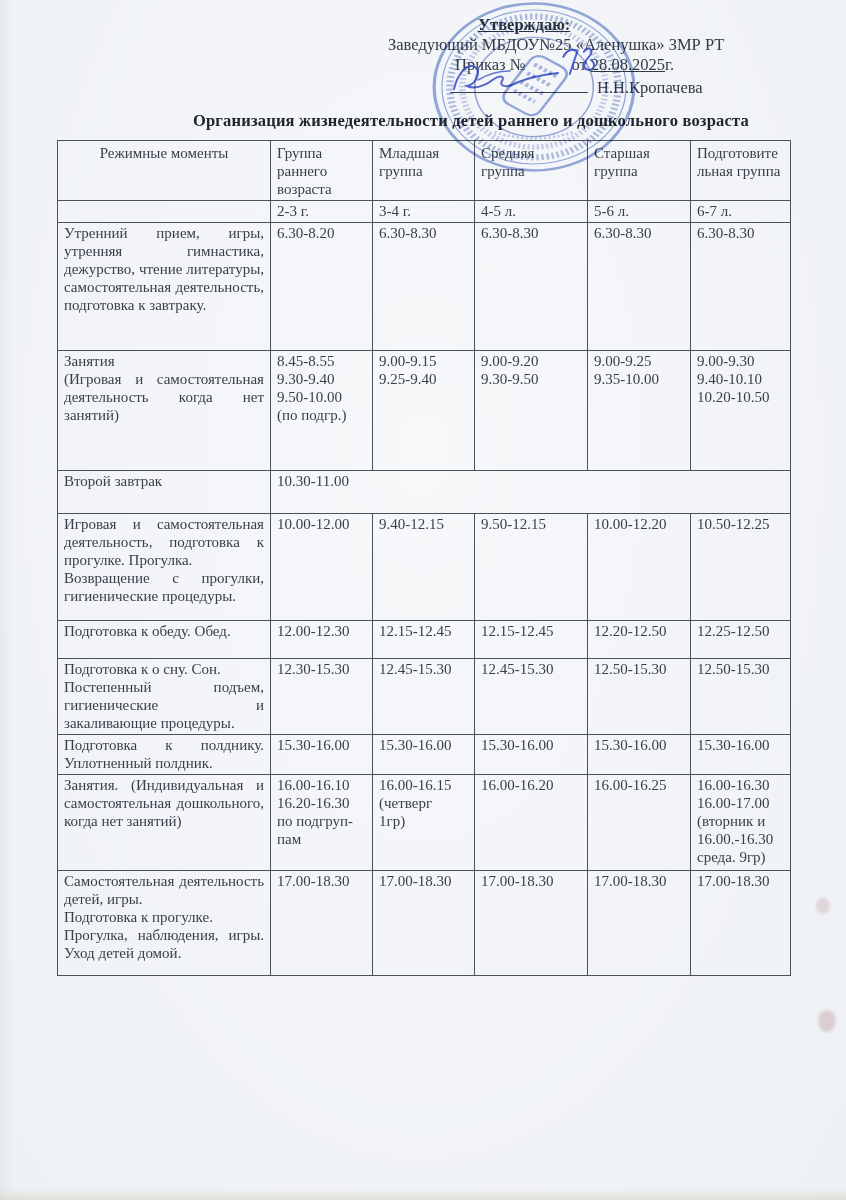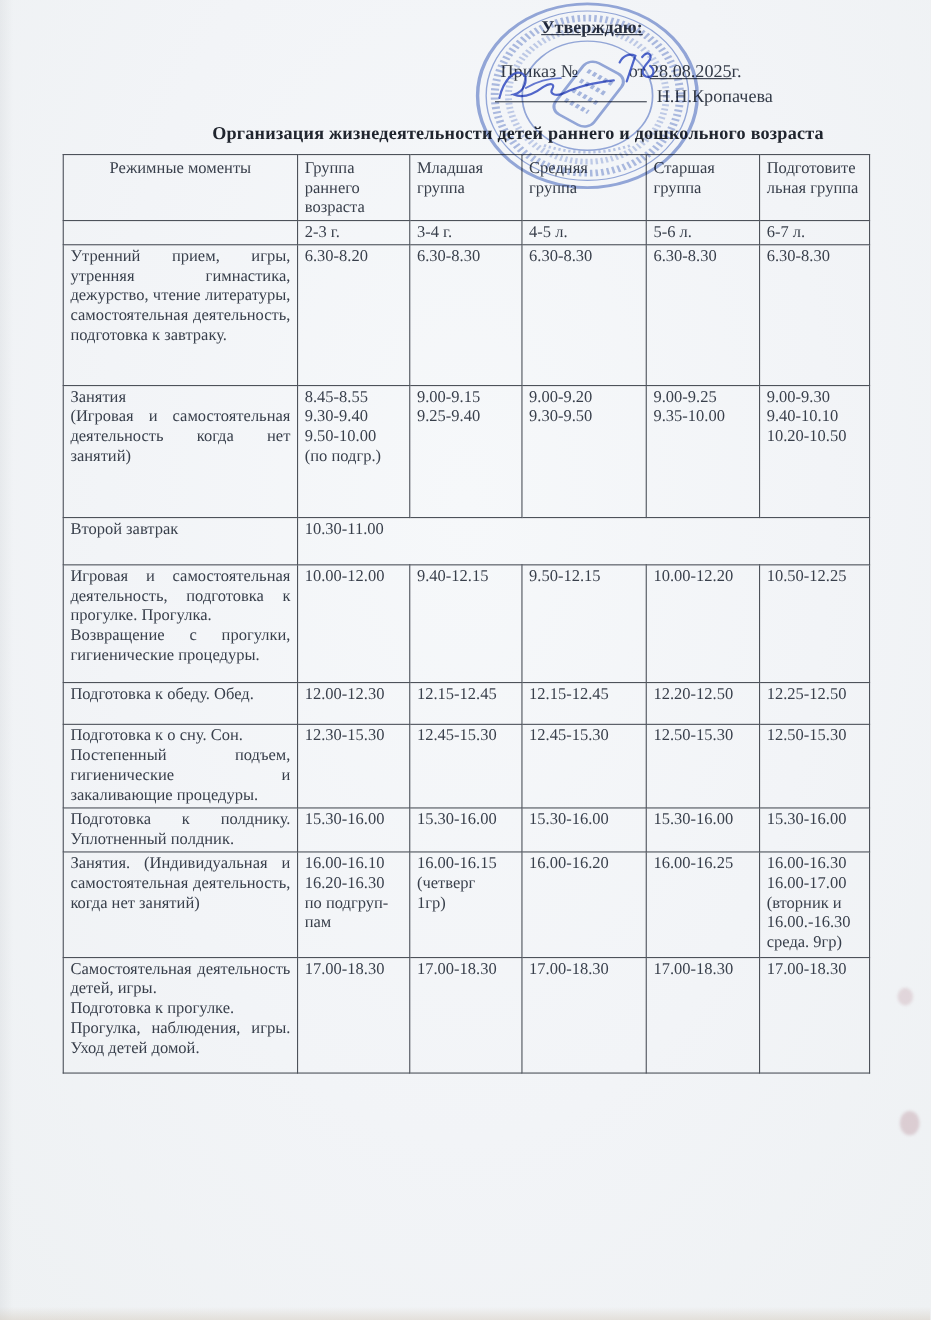--- a/index.html
+++ b/index.html
@@ -10,21 +10,21 @@
     font-family:"Liberation Serif","DejaVu Serif",serif;
     color:#353b46;
   }
   .sheet::before{content:"";position:absolute;left:0;top:0;bottom:0;width:12px;
     background:linear-gradient(to right, rgba(70,75,85,.06), rgba(70,75,85,0));pointer-events:none;}
   .sheet::after{content:"";position:absolute;left:0;right:0;bottom:0;height:12px;
     background:linear-gradient(to top, rgba(210,200,185,.45), rgba(210,200,185,0));pointer-events:none;}
 
   
   .appr-line{position:absolute;font-size:16.5px;line-height:19px;color:#333a47;white-space:nowrap;}
-  .appr-1{left:492px;top:15px;font-weight:bold;text-decoration:underline;color:#2a3140;}
+  .appr-1{left:478px;top:15px;font-weight:bold;text-decoration:underline;color:#2a3140;}
   .appr-2{left:388px;top:35px;}
   .appr-3{left:455px;top:55px;}
   .appr-4{left:450px;top:78px;}
   .num-gap{display:inline-block;width:46px;}
   .date-u{text-decoration:underline;}
   .sig-rule{display:inline-block;width:138px;height:13px;border-bottom:1.3px solid #3a414c;margin-right:9px;}
 
   
   .doc-title{position:absolute;top:111px;left:57px;width:692px;text-align:right;
     font-weight:bold;font-size:16.5px;letter-spacing:.2px;color:#20252e;}
@@ -47,20 +47,21 @@
   .smudge{position:absolute;border-radius:50%;filter:blur(1.5px);pointer-events:none;}
   .smudge-1{left:816px;top:898px;width:14px;height:16px;background:rgba(185,140,150,.28);}
   .smudge-2{left:818px;top:1010px;width:18px;height:22px;background:rgba(178,128,140,.32);}
 </style>
 </head>
 <body>
 
 <div class="sheet">
 
   <div class="appr-line appr-1">Утверждаю:</div>
+  <div class="appr-line appr-2">Заведующий МБДОУ№25 «Аленушка» ЗМР РТ</div>
   <div class="appr-line appr-3"><span>Приказ №</span><span class="num-gap"></span><span>от</span>&nbsp;<span class="date-u">28.08.2025</span><span>г.</span></div>
   <div class="appr-line appr-4"><span class="sig-rule"></span><span>Н.Н.Кропачева</span></div>
 
   <svg class="hand" style="left:556px;top:44px;" width="42" height="34" viewBox="0 0 42 34">
     <g fill="none" stroke="#3c56c6" stroke-width="2" stroke-linecap="round" opacity=".9" transform="rotate(-8 20 17)">
       <path d="M8 11 C12 5 18 4 23 7 L12 29"></path>
       <path d="M29 9 C35 3 40 9 34 14 C28 19 25 24 30 27 C36 30 40 23 35 18"></path>
     </g>
   </svg>
 
@@ -155,21 +156,21 @@
     </tr>
     <tr style="height:39px">
       <td class="act cell">Подготовка к полднику. Уплотненный полдник.</td>
       <td class="cell">15.30-16.00</td>
       <td class="cell">15.30-16.00</td>
       <td class="cell">15.30-16.00</td>
       <td class="cell">15.30-16.00</td>
       <td class="cell">15.30-16.00</td>
     </tr>
     <tr style="height:96px">
-      <td class="act cell">Занятия. (Индивидуальная и самостоятельная деятельность, когда нет занятий)</td>
+      <td class="act cell">Занятия. (Индивидуальная и самостоятельная дошкольного, когда нет занятий)</td>
       <td class="cell">16.00-16.10
 16.20-16.30
 по подгруп-
 пам</td>
       <td class="cell">16.00-16.15
 (четверг
 1гр)</td>
       <td class="cell">16.00-16.20</td>
       <td class="cell">16.00-16.25</td>
       <td class="cell">16.00-16.30

